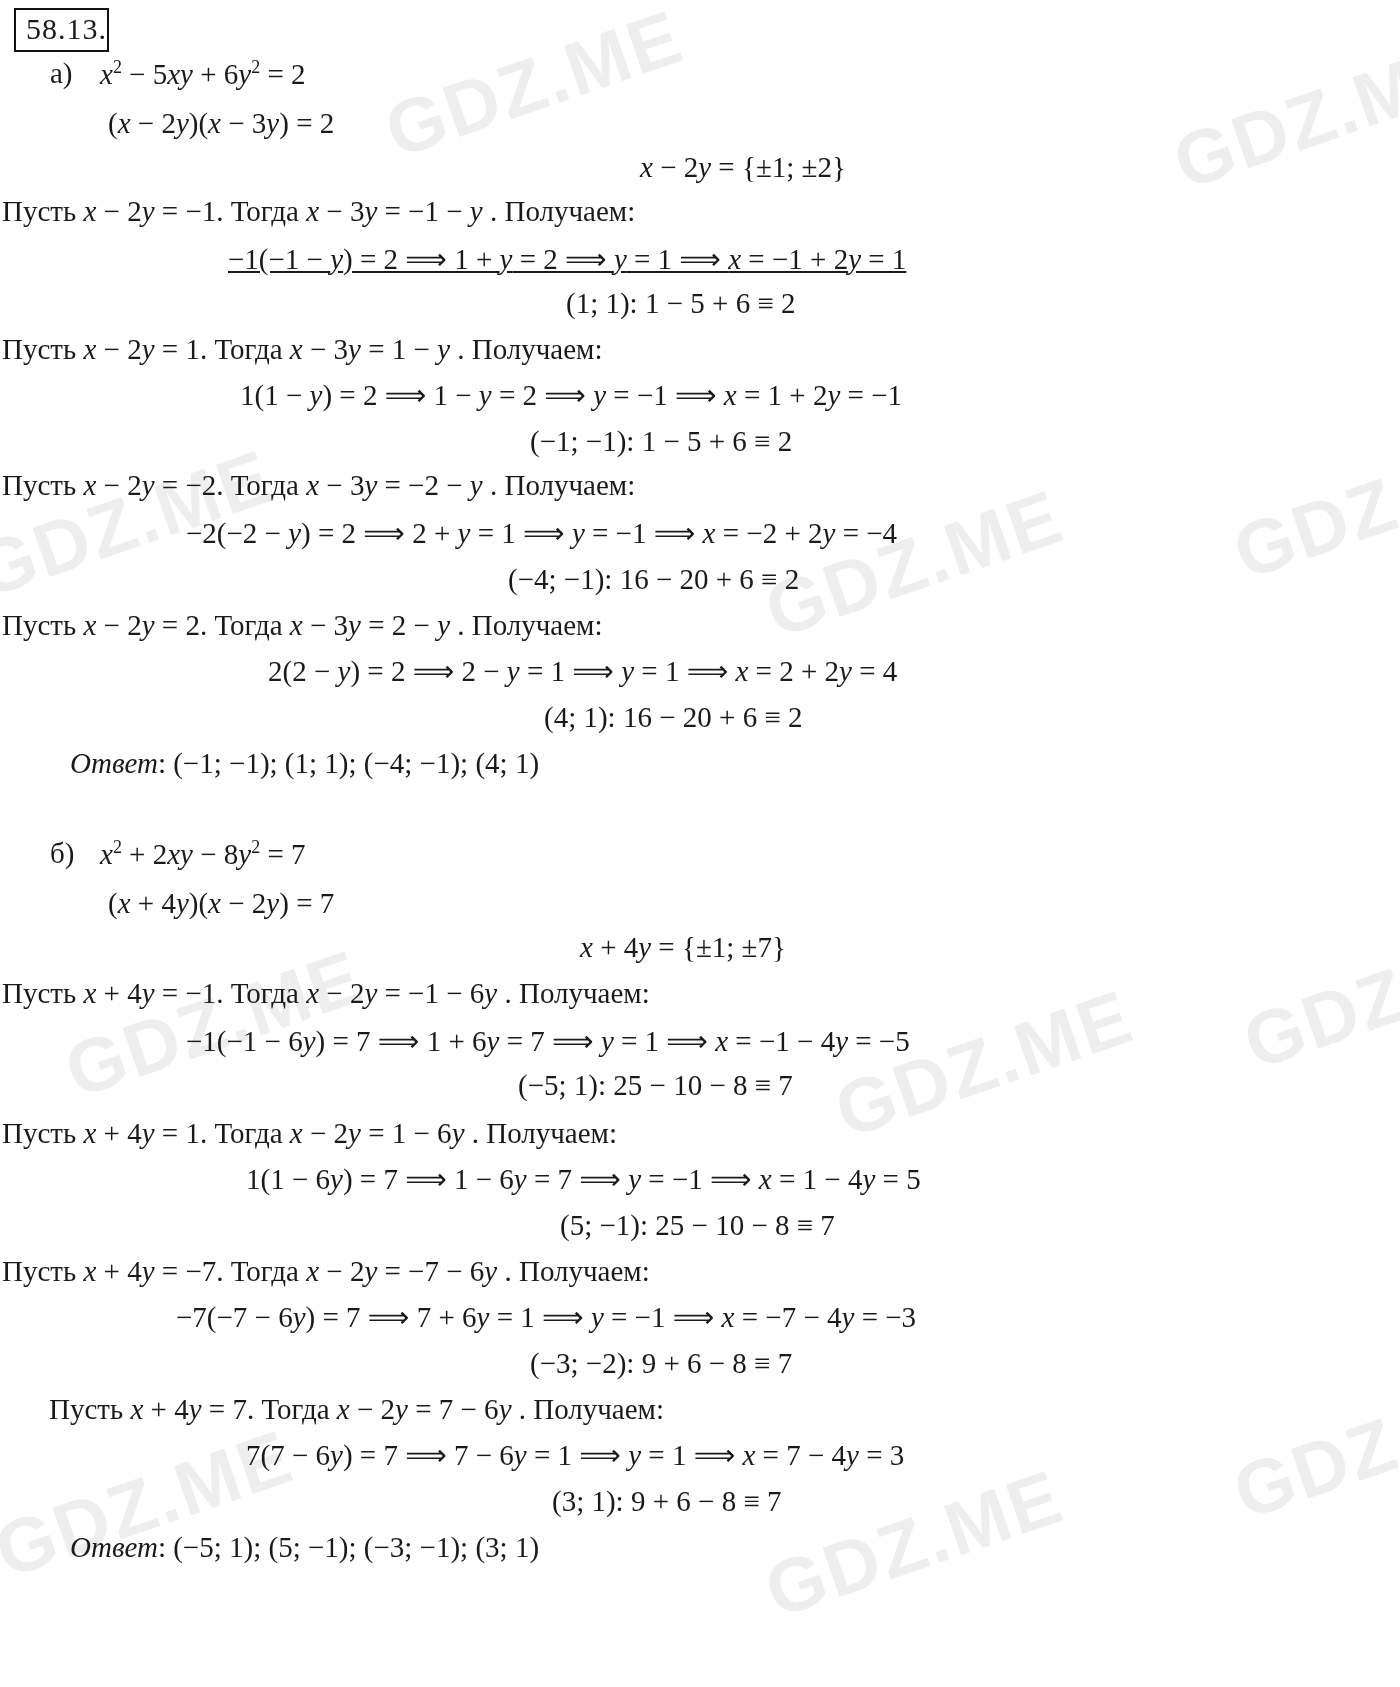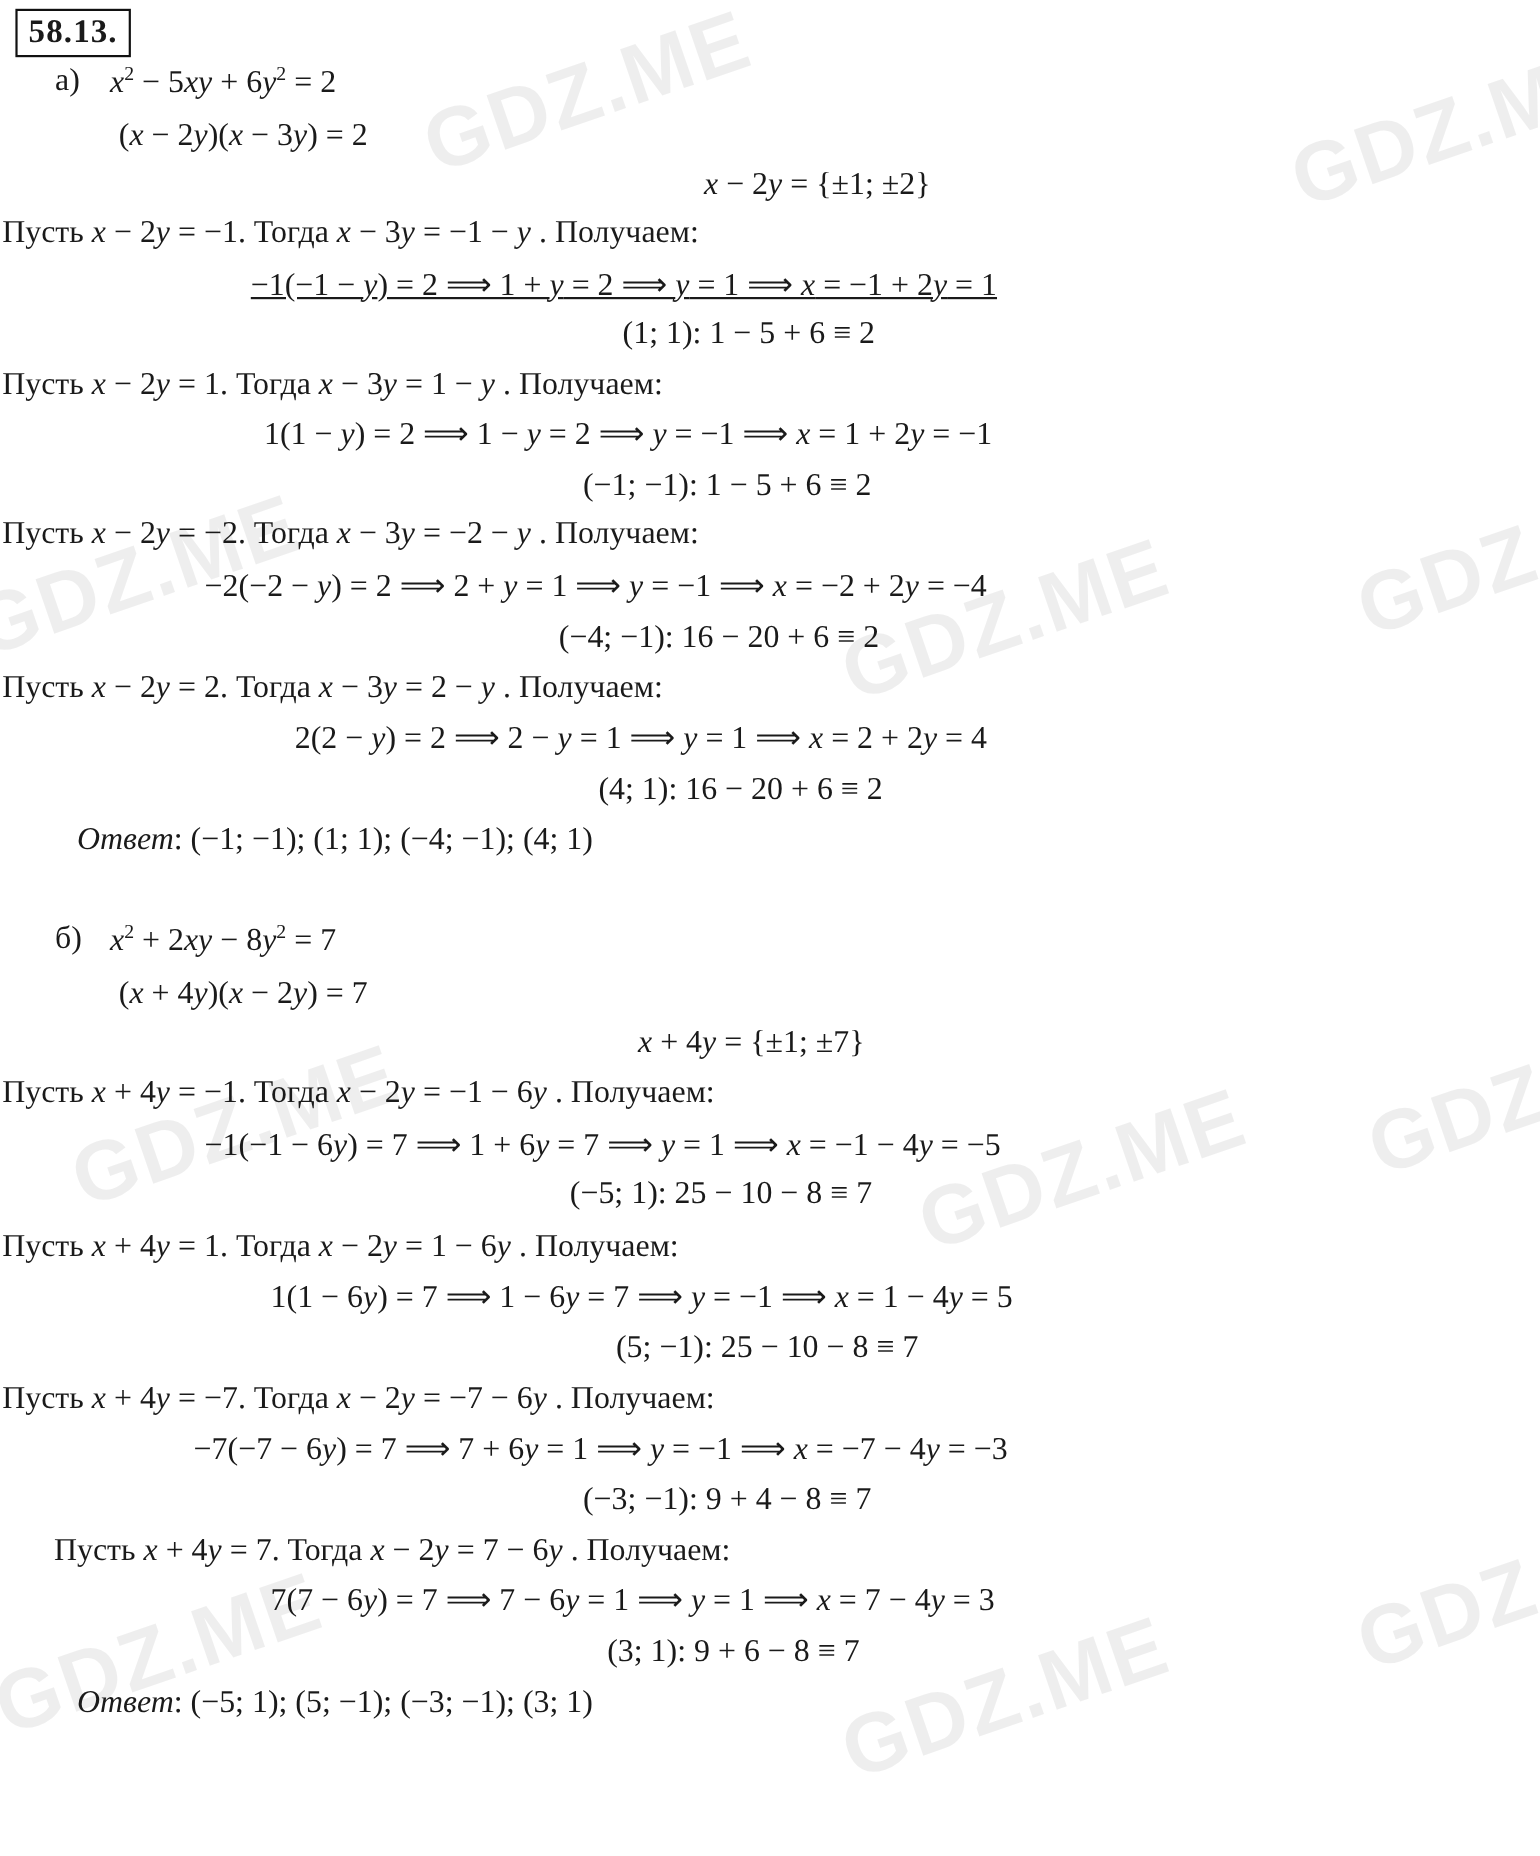--- a/index.html
+++ b/index.html
@@ -35,23 +35,23 @@
     transform: rotate(-19deg);
     white-space: nowrap;
   }
 
   
   .task-number {
     position: absolute;
     left: 14px;
     top: 8px;
     border: 2px solid #111;
-    padding: 2px 10px 4px 10px;
+    padding: 2px 0 4px 10px;
     font-family: "Liberation Serif", serif;
-    font-weight: 700;
+    font-weight: 400;
     font-size: 30px;
     letter-spacing: 1px;
     background: transparent;
     z-index: 10;
   }
 
   
   .sheet {
     position: absolute;
     inset: 0;
@@ -108,18 +108,18 @@
     <div class="line" style="left: 108px; top: 888px;">(<span class="it">x</span> + 4<span class="it">y</span>)(<span class="it">x</span> − 2<span class="it">y</span>) = 7</div>
     <div class="line" style="left: 580px; top: 932px;"><span class="it">x</span> + 4<span class="it">y</span> = {±1; ±7}</div>
     <div class="line" style="left: 2px; top: 978px;">Пусть <span class="it">x</span> + 4<span class="it">y</span> = −1. Тогда <span class="it">x</span> − 2<span class="it">y</span> = −1 − 6<span class="it">y</span> . Получаем:</div>
     <div class="line" style="left: 186px; top: 1026px;">−1(−1 − 6<span class="it">y</span>) = 7 ⟹ 1 + 6<span class="it">y</span> = 7 ⟹ <span class="it">y</span> = 1 ⟹ <span class="it">x</span> = −1 − 4<span class="it">y</span> = −5</div>
     <div class="line" style="left: 518px; top: 1070px;">(−5; 1):  25 − 10 − 8 ≡ 7</div>
     <div class="line" style="left: 2px; top: 1118px;">Пусть <span class="it">x</span> + 4<span class="it">y</span> = 1.  Тогда <span class="it">x</span> − 2<span class="it">y</span> = 1 − 6<span class="it">y</span> . Получаем:</div>
     <div class="line" style="left: 232px; top: 1164px; margin-left: 14px;">1(1 − 6<span class="it">y</span>) = 7 ⟹ 1 − 6<span class="it">y</span> = 7 ⟹ <span class="it">y</span> = −1 ⟹ <span class="it">x</span> = 1 − 4<span class="it">y</span> = 5</div>
     <div class="line" style="left: 524px; top: 1210px; margin-left: 36px;">(5; −1):  25 − 10 − 8 ≡ 7</div>
     <div class="line" style="left: 2px; top: 1256px;">Пусть <span class="it">x</span> + 4<span class="it">y</span> = −7. Тогда <span class="it">x</span> − 2<span class="it">y</span> = −7 − 6<span class="it">y</span> . Получаем:</div>
     <div class="line" style="left: 176px; top: 1302px;">−7(−7 − 6<span class="it">y</span>) = 7 ⟹ 7 + 6<span class="it">y</span> = 1 ⟹ <span class="it">y</span> = −1 ⟹ <span class="it">x</span> = −7 − 4<span class="it">y</span> = −3</div>
-    <div class="line" style="left: 530px; top: 1348px;">(−3; −1):  9 + 4 − 8 ≡ 7</div>
+    <div class="line" style="left: 530px; top: 1348px;">(−3; −2):  9 + 6 − 8 ≡ 7</div>
     <div class="line" style="left: 1px; top: 1394px; margin-left: 48px;">Пусть <span class="it">x</span> + 4<span class="it">y</span> = 7. Тогда <span class="it">x</span> − 2<span class="it">y</span> = 7 − 6<span class="it">y</span> . Получаем:</div>
     <div class="line" style="left: 246px; top: 1440px;">7(7 − 6<span class="it">y</span>) = 7 ⟹ 7 − 6<span class="it">y</span> = 1 ⟹ <span class="it">y</span> = 1 ⟹ <span class="it">x</span> = 7 − 4<span class="it">y</span> = 3</div>
     <div class="line" style="left: 552px; top: 1486px;">(3; 1):  9 + 6 − 8 ≡ 7</div>
     <div class="line" style="left: 70px; top: 1532px;"><span style="font-style:italic">Ответ</span>: (−5; 1); (5;  −1); (−3; −1); (3;  1)</div>
   </div>
 
 </body></html>

